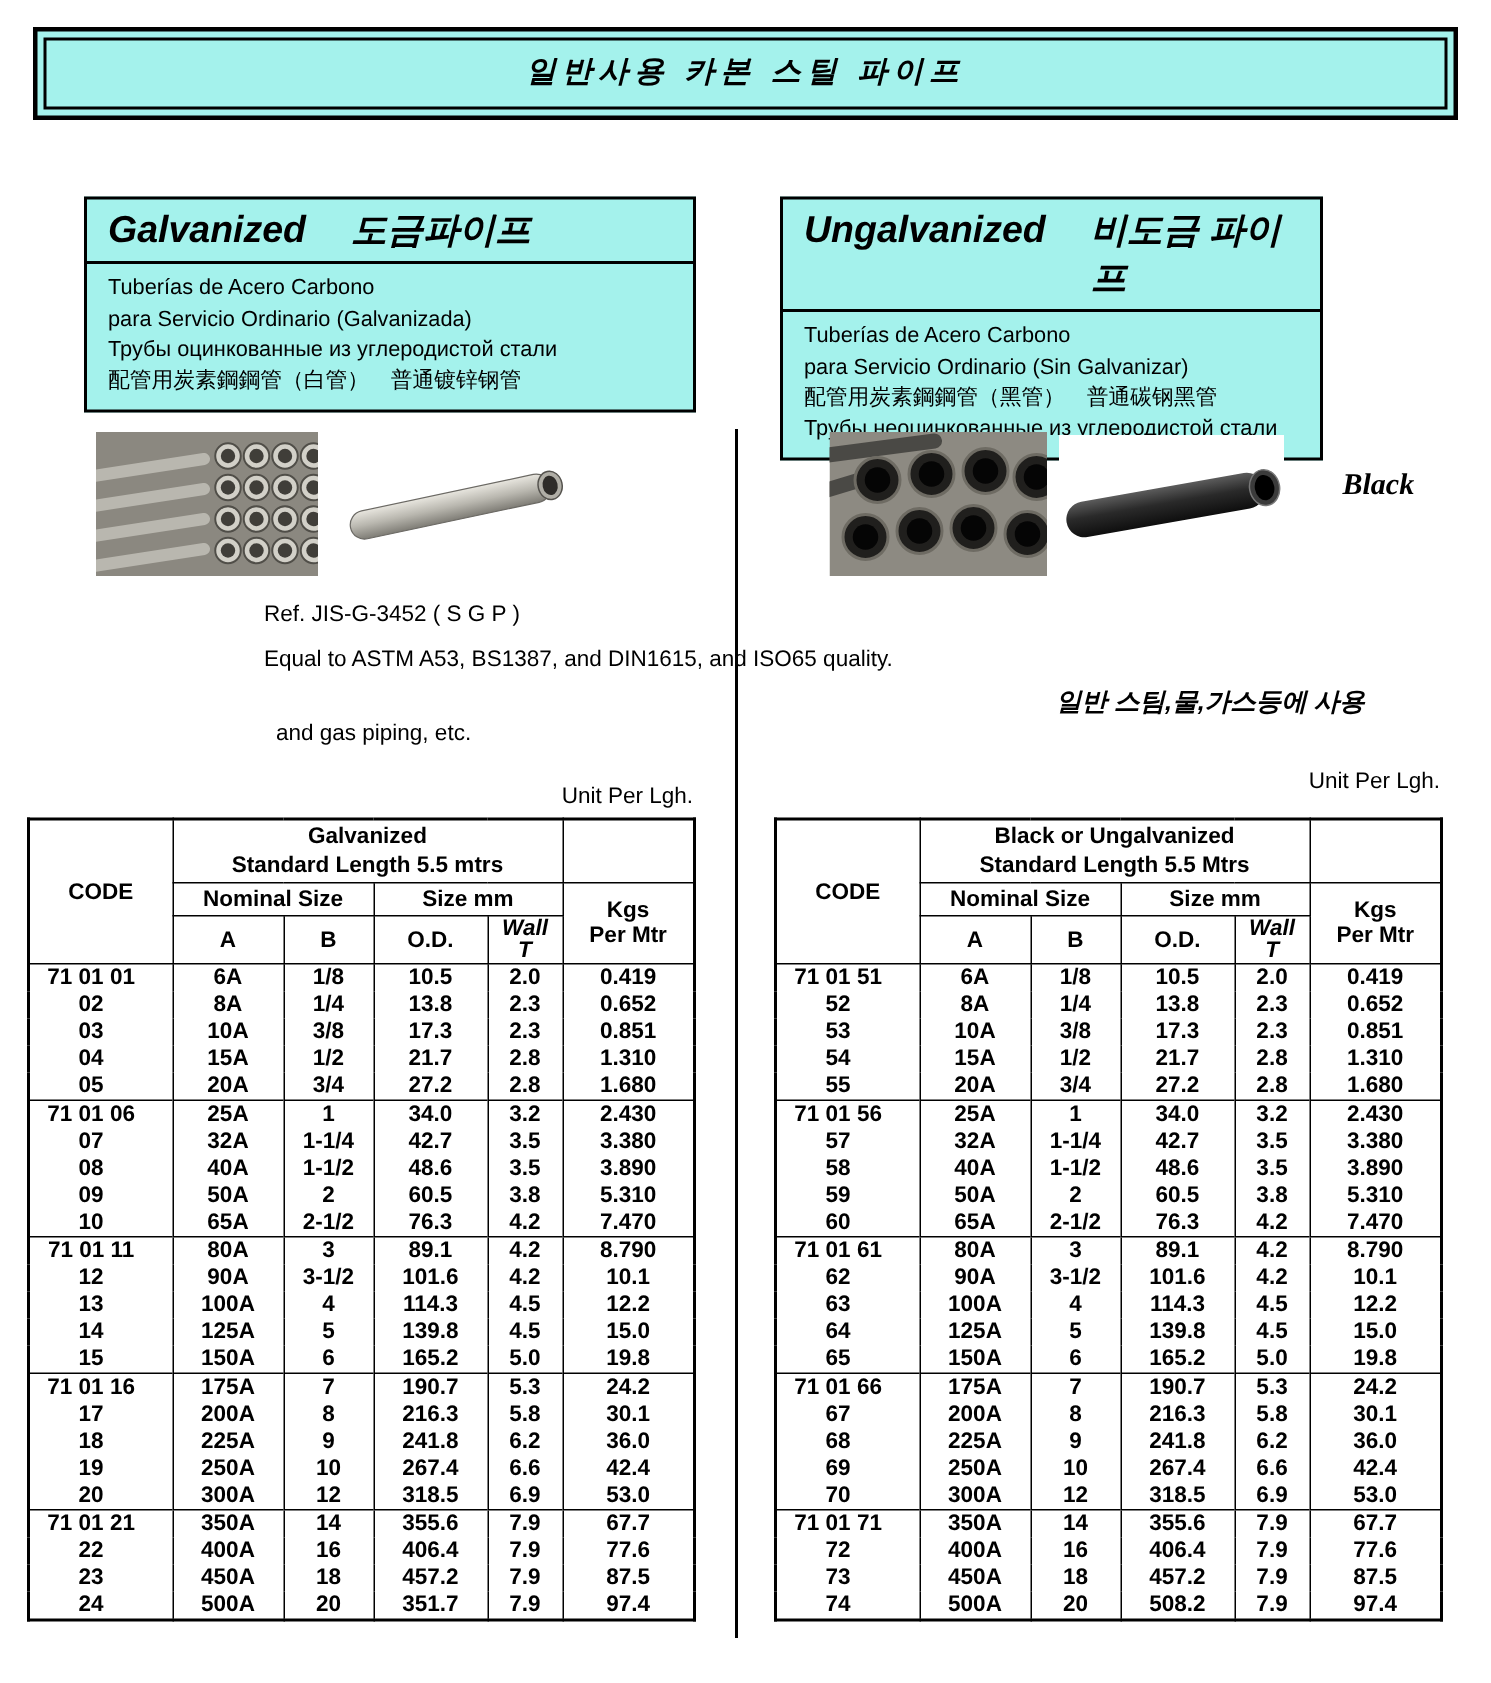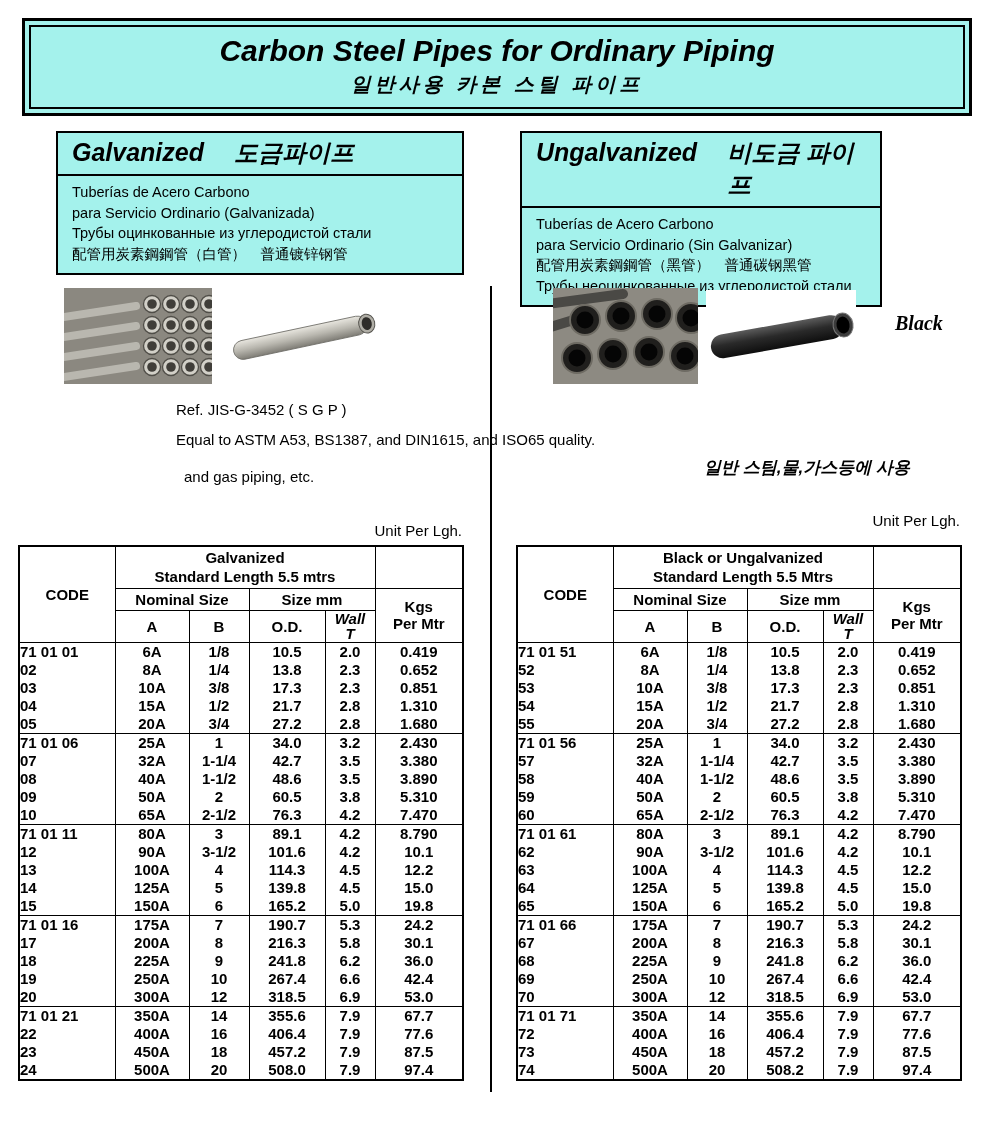--- a/index.html
+++ b/index.html
@@ -30,21 +30,21 @@
   .photo { position:absolute; display:block; }
   .ph-galv-stack { left:64px; top:288px; }
   .ph-galv-pipe  { left:226px; top:290px; }
   .ph-black-stack{ left:553px; top:288px; }
   .ph-black-pipe { left:706px; top:290px; }
   .black-label { position:absolute; left:895px; top:312px; font-size:20px; font-weight:bold; font-style:italic; font-family:Liberation Serif, serif; }
 
   
   .ref-block { position:absolute; left:176px; top:400px; font-size:15px; line-height:19px; }
   .ref-line1 { margin-bottom:11px; }
-  .ref-line2 { margin-bottom:18px;text-align:center; }
+  .ref-line2 { margin-bottom:30px;text-align:center; }
   .ref-line4 { margin-left:8px; }
   .kr-usage { position:absolute; left:656px; top:456px; font-size:17px; font-weight:bold; font-style:italic;margin-left:48px; }
 
   
   .unit-label { position:absolute; width:444px; text-align:right; font-size:15px; }
   .unit-left  { left:18px;  top:522px; }
   .unit-right { left:516px; top:512px; }
 
   
   .pipe-table { position:absolute; border-collapse:collapse; table-layout:fixed; width:444px;
@@ -58,31 +58,30 @@
   .h-title { height:42px; }
   .h-title div { line-height:19px; }
   .h-sub { height:22px; }
   .h-kgs div { line-height:17px; }
   .h-abrow th { height:32px; }
   .h-wall { font-size:14px;font-style:italic; }
   .h-wall div { line-height:15px; }
   .pipe-table tbody { border-top:1px solid #000; }
   .pipe-table td { border-left:1px solid #000; border-right:1px solid #000;
                    font-weight:bold; font-size:15px; height:18px; line-height:18px; white-space:nowrap; }
-  .cell-code { text-align:left; padding-right:13px; }
+  .cell-code { text-align:center; padding-right:13px; }
   .cell-num  { text-align:center; }
 </style>
 </head>
 <body>
 
 <div class="page">
 
   <div class="banner">
     <div class="banner-inner">
-      <div class="banner-title">Carbon Steel Pipes for Ordinary Piping</div>
       <div class="banner-sub">일반사용 카본 스틸 파이프</div>
     </div>
   </div>
 
   <div class="hb hb-left">
     <div class="hb-title">
       <span class="hb-title-en">Galvanized</span>
       <span class="hb-title-kr">도금파이프</span>
     </div>
     <div class="hb-body">
@@ -432,21 +431,21 @@
           <td class="cell-num">450A</td>
           <td class="cell-num">18</td>
           <td class="cell-num">457.2</td>
           <td class="cell-num">7.9</td>
           <td class="cell-num">87.5</td>
         </tr>
         <tr>
           <td class="cell-code">24</td>
           <td class="cell-num">500A</td>
           <td class="cell-num">20</td>
-          <td class="cell-num">508.0</td>
+          <td class="cell-num">351.7</td>
           <td class="cell-num">7.9</td>
           <td class="cell-num">97.4</td>
         </tr>
       </tbody>
     </table>
 
   <table class="pipe-table" id="table-black">
     <colgroup>
       <col class="c-code">
         <col class="c-a">

